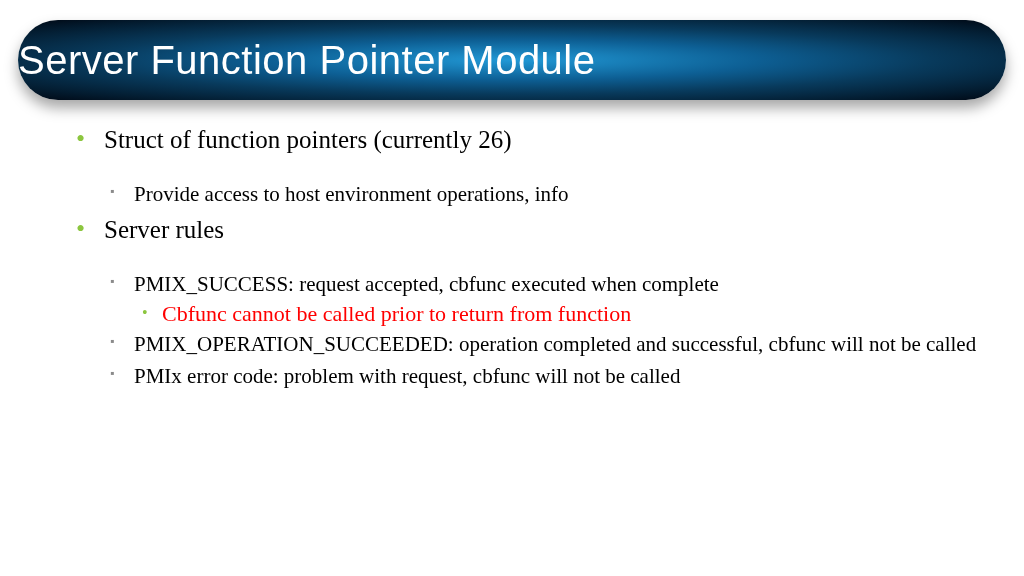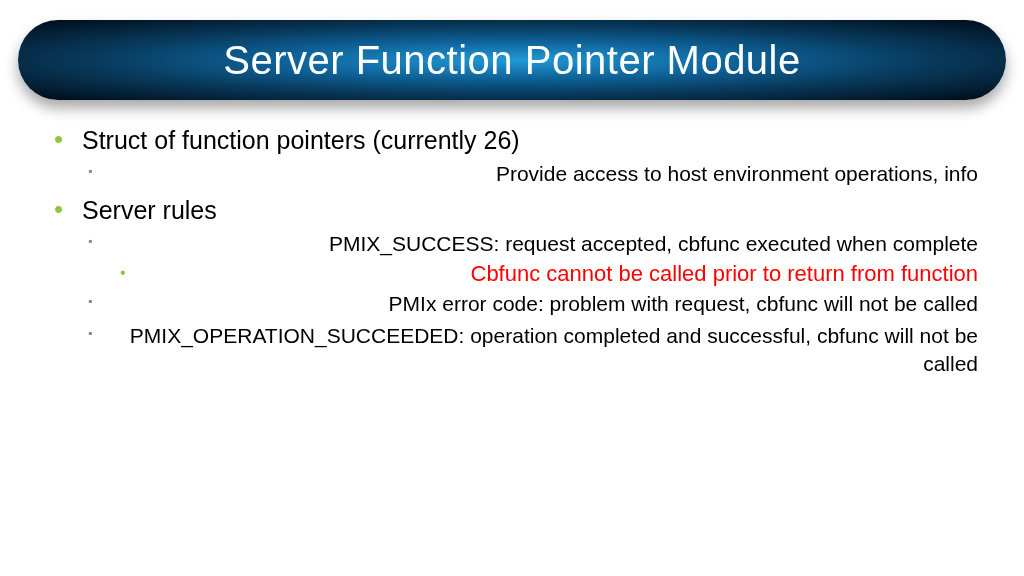--- a/index.html
+++ b/index.html
@@ -6,45 +6,45 @@
   html, body { width: 1024px; height: 576px; font-family: Arial, Helvetica, sans-serif; background: #fff; overflow: hidden; }
   .slide { width: 1024px; height: 576px; position: relative; padding: 0; }
   .title-bar {
     margin: 20px 18px 18px 18px;
     height: 80px;
     border-radius: 40px;
     background: radial-gradient(ellipse at center, #2199d6 0%, #0d5f94 35%, #083a5c 60%, #031c30 85%, #000814 100%);
     box-shadow: 0 8px 14px rgba(0,0,0,0.35);
     display: flex;
     align-items: center;
-    justify-content: center;
   }
   .title-text {
     color: #ffffff;
     font-size: 40px;
     font-weight: 400;
     letter-spacing: 0.5px;
   }
   .content {
-    padding: 6px 46px 0 46px;
+    padding: 6px 46px 0 68px;
     color: #000;
+    font-family: Liberation Serif, serif;
   }
   ul.lvl1 { list-style: none; }
   ul.lvl1 > li { position: relative; padding-left: 36px; margin-bottom: 4px; }
   ul.lvl1 > li::before {
     content: "•";
     position: absolute;
     left: 8px;
     top: 0;
     color: #8cc63f;
     font-size: 26px;
     line-height: 30px;
   }
   .lvl1-text { font-size: 25px; line-height: 32px; color: #000; }
-  ul.lvl2 { list-style: none; margin-top: 4px; margin-bottom: 6px; text-align: right; }
+  ul.lvl2 { list-style: none; margin-top: 24px; margin-bottom: 6px; }
   ul.lvl2 > li { position: relative; padding-left: 30px; margin-bottom: 4px; }
   ul.lvl2 > li::before {
     content: "▪";
     position: absolute;
     left: 6px;
     top: 4px;
     color: #8a8a8a;
     font-size: 12px;
   }
   .lvl2-text { font-size: 21px; line-height: 28px; color: #000; }
@@ -87,24 +87,24 @@
         <ul class="lvl2">
           <li>
             <span class="lvl2-text">PMIX_SUCCESS: request accepted, cbfunc executed when complete</span>
             <ul class="lvl3">
               <li>
                 <span class="lvl3-text">Cbfunc cannot be called prior to return from function</span>
               </li>
             </ul>
           </li>
           <li>
-            <span class="lvl2-text">PMIx error code: problem with request, cbfunc will not be called</span>
+            <span class="lvl2-text">PMIX_OPERATION_SUCCEEDED: operation completed and successful, cbfunc will not be called</span>
           </li>
           <li>
-            <span class="lvl2-text">PMIX_OPERATION_SUCCEEDED: operation completed and successful, cbfunc will not be called</span>
+            <span class="lvl2-text">PMIx error code: problem with request, cbfunc will not be called</span>
           </li>
         </ul>
       </li>
 
     </ul>
   </div>
 
 </div>
 
 </body></html>

